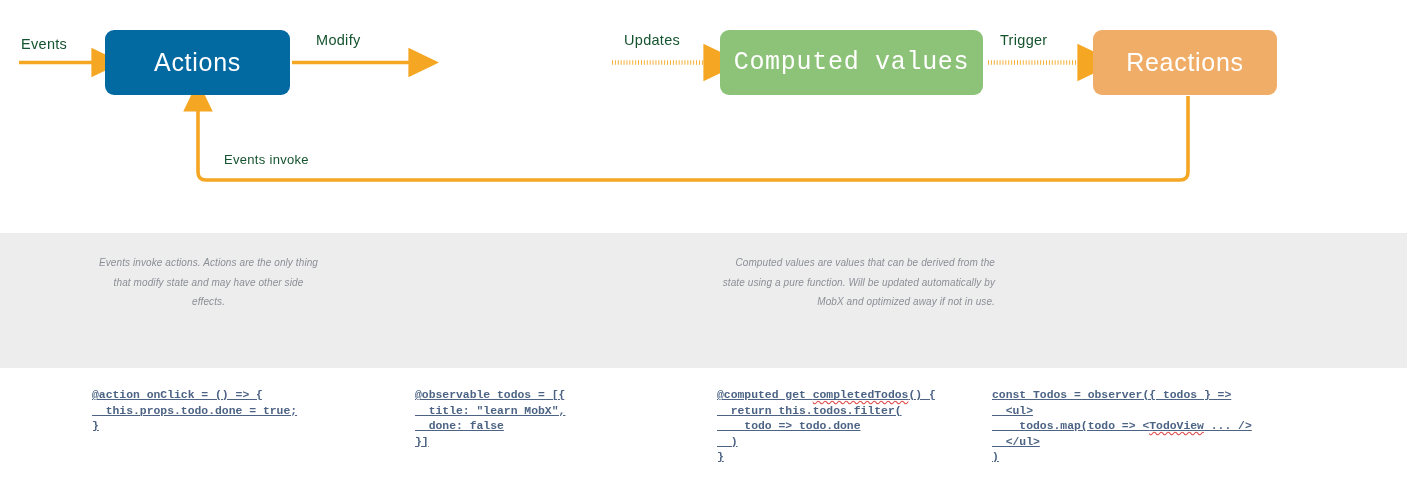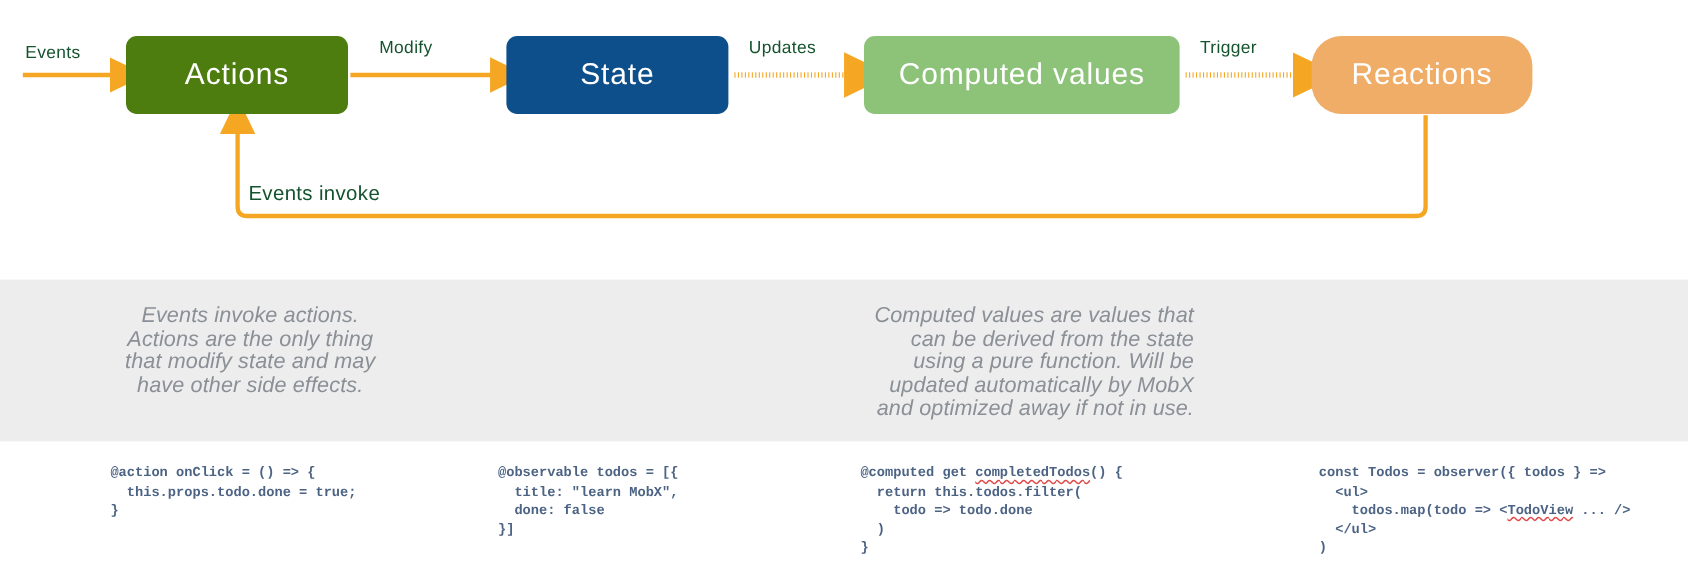--- a/index.html
+++ b/index.html
@@ -68,21 +68,21 @@
     width: 1407px;
     height: 135px;
     background: #ededed;
   }
   .desc-col {
     position: absolute;
     top: 20px;
     color: #8b8f96;
     font-family: "Liberation Sans", sans-serif;
     font-style: italic;
-    font-size: 18px;
+    font-size: 10px;
     line-height: 19.6px;
     text-align: center;
     letter-spacing: 0.1px;
   }
 
   
   #code-row {
     position: absolute;
     left: 0;
     top: 368px;
@@ -93,20 +93,21 @@
   .code-col {
     position: absolute;
     top: 20px;
     font-family: "Liberation Mono", "DejaVu Sans Mono", monospace;
     font-size: 11.4px;
     font-weight: bold;
     line-height: 15.5px;
     color: #4c6384;
     white-space: pre;
     letter-spacing: 0px;
+    text-decoration: underline;
   }
   .squiggle {
     text-decoration: underline wavy #e04b4b;
     text-decoration-skip-ink: none;
     text-underline-offset: 2px;
   }
 </style>
 </head>
 <body>
 
@@ -136,45 +137,42 @@
 
     <g>
       <line x1="988" y1="62.5" x2="1082" y2="62.5" stroke="#f5a623" stroke-width="4.6" stroke-dasharray="0.9 2.0" stroke-linecap="butt" marker-end="url(#arrowhead-dot)"></line>
     </g>
 
     <g>
       <path d="M1188,96 L1188,172 Q1188,180 1180,180 L206,180 Q198,180 198,172 L198,108" fill="none" stroke="#f5a623" stroke-width="3.6" stroke-linecap="butt" marker-end="url(#arrowhead)"></path>
     </g>
   </svg>
 
-  <div class="node-box" style="left:105px; top:30px; width:185px; height:65px; background:#4d7c0f;">
+  <div class="node-box" style="left:105px; top:30px; width:185px; height:65px; background:#0369a1;">
     <span class="node-label">Actions</span>
   </div>
 
-  <div class="node-box" style="left:422px; top:30px; width:185px; height:65px; background:#0d4f8b;">
-    <span class="node-label">State</span>
-  </div>
-
-  <div class="node-box" style="left:720px; top:30px; width:263px; height:65px; background:#8cc379;">
+
+  <div class="node-box" style="left:720px; top:30px; width:263px; height:65px; background:#8cc379;font-family:Liberation Mono, monospace;">
     <span class="node-label">Computed values</span>
   </div>
 
-  <div class="node-box" style="left:1093px; top:30px; width:184px; height:65px; background:#f0ad68;border-radius:25px;">
+  <div class="node-box" style="left:1093px; top:30px; width:184px; height:65px; background:#f0ad68;">
     <span class="node-label">Reactions</span>
   </div>
 
   <div class="edge-label" style="left:21px; top:37px;">Events</div>
 
   <div class="edge-label" style="left:316px; top:33px;">Modify</div>
 
   <div class="edge-label" style="left:624px; top:33px;">Updates</div>
 
   <div class="edge-label" style="left:1000px; top:33px;">Trigger</div>
 
-  <div class="edge-label" style="left:207px; top:153px; font-size:17px;">Events invoke</div>
+  <div class="edge-label" style="left:224px; top:153px; font-size:13px;">Events invoke</div>
 </div>
 
 <div id="desc-band">
   <div class="desc-col" style="left:96px; width:225px;">Events invoke actions. Actions are the only thing that modify state and may have other side effects.</div>
 
 
   <div class="desc-col" style="left:711px; width:284px;text-align:right;">Computed values are values that can be derived from the state using a pure function. Will be updated automatically by MobX and optimized away if not in use.</div>
 
 </div>
 
@@ -188,18 +186,18 @@
 <span>  title: "learn MobX",</span>
 <span>  done: false</span>
 <span>}]</span></div>
 
   <div class="code-col" style="left:717px;"><span>@computed get </span><span class="squiggle">completedTodos</span><span>() {</span>
 <span>  return this.todos.filter(</span>
 <span>    todo =&gt; todo.done</span>
 <span>  )</span>
 <span>}</span></div>
 
-  <div class="code-col" style="left:1099px;"><span>const Todos = observer({ todos } =&gt;</span>
+  <div class="code-col" style="left:992px;"><span>const Todos = observer({ todos } =&gt;</span>
 <span>  &lt;ul&gt;</span>
 <span>    todos.map(todo =&gt; &lt;</span><span class="squiggle">TodoView</span><span> ... /&gt;</span>
 <span>  &lt;/ul&gt;</span>
 <span>)</span></div>
 </div>
 
 </body></html>

